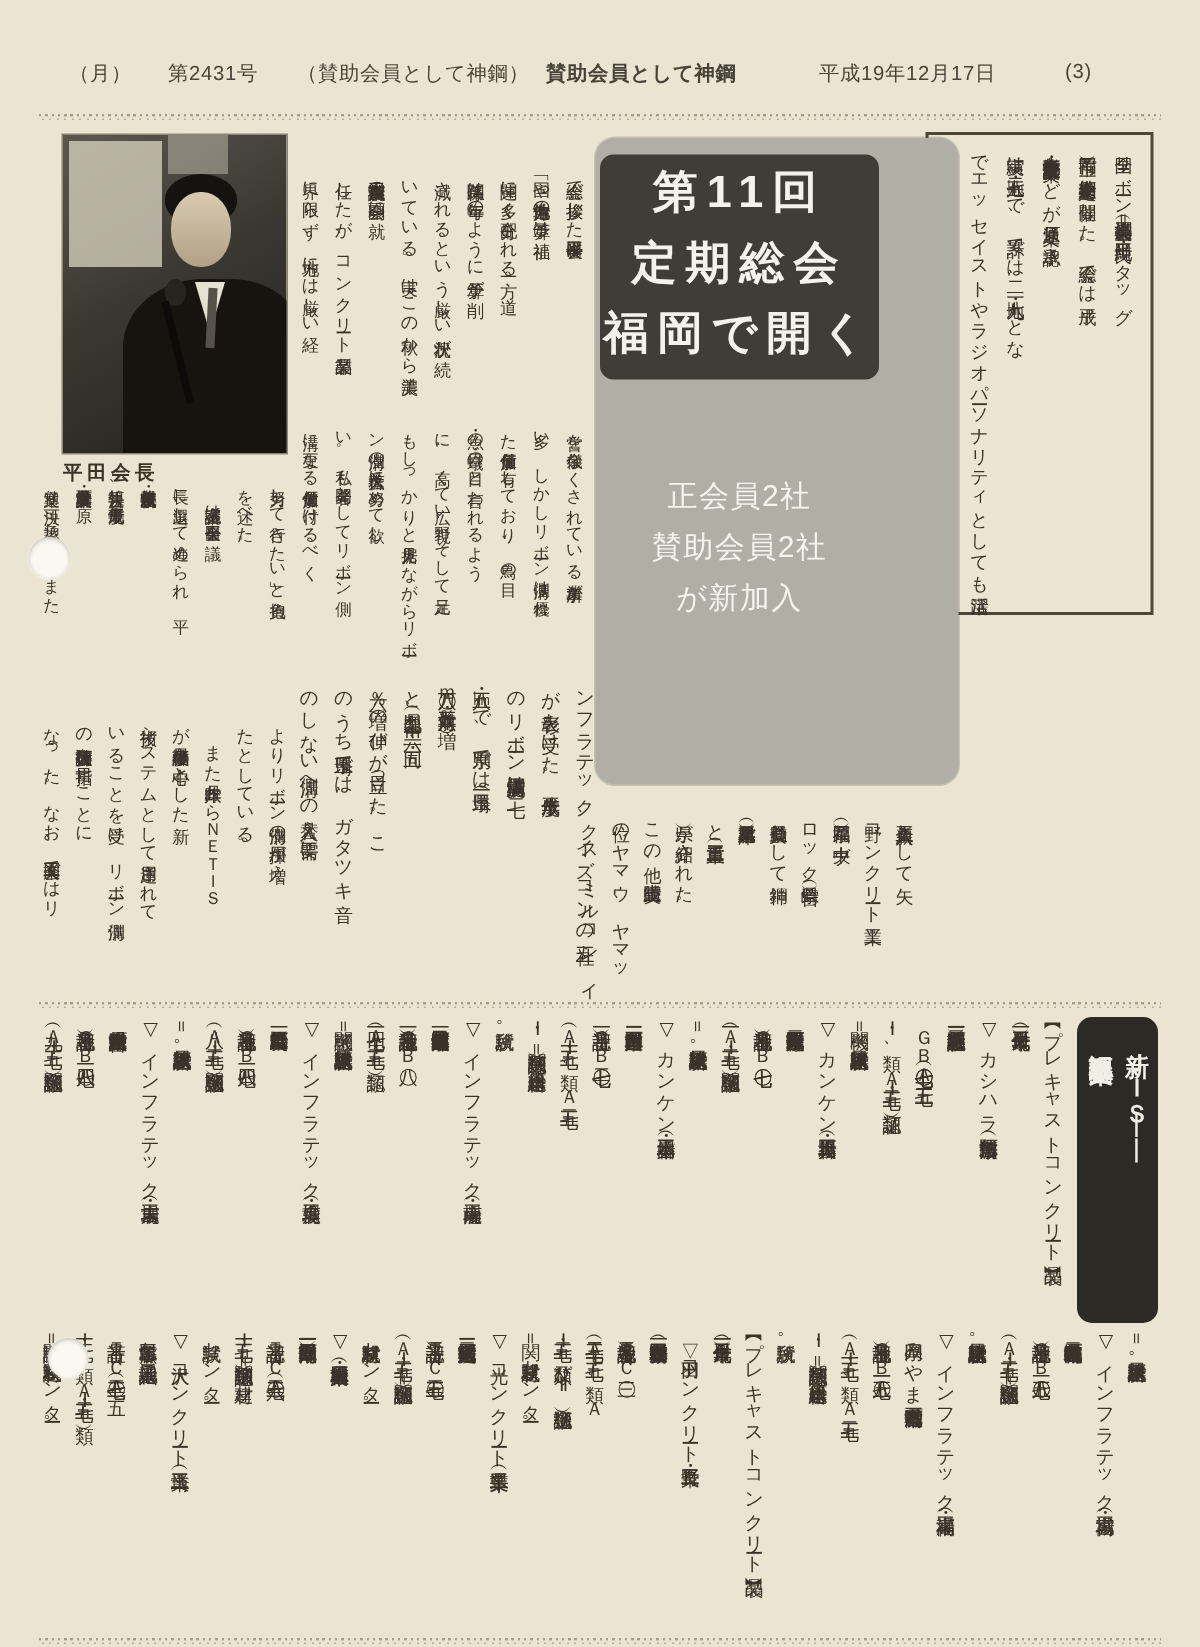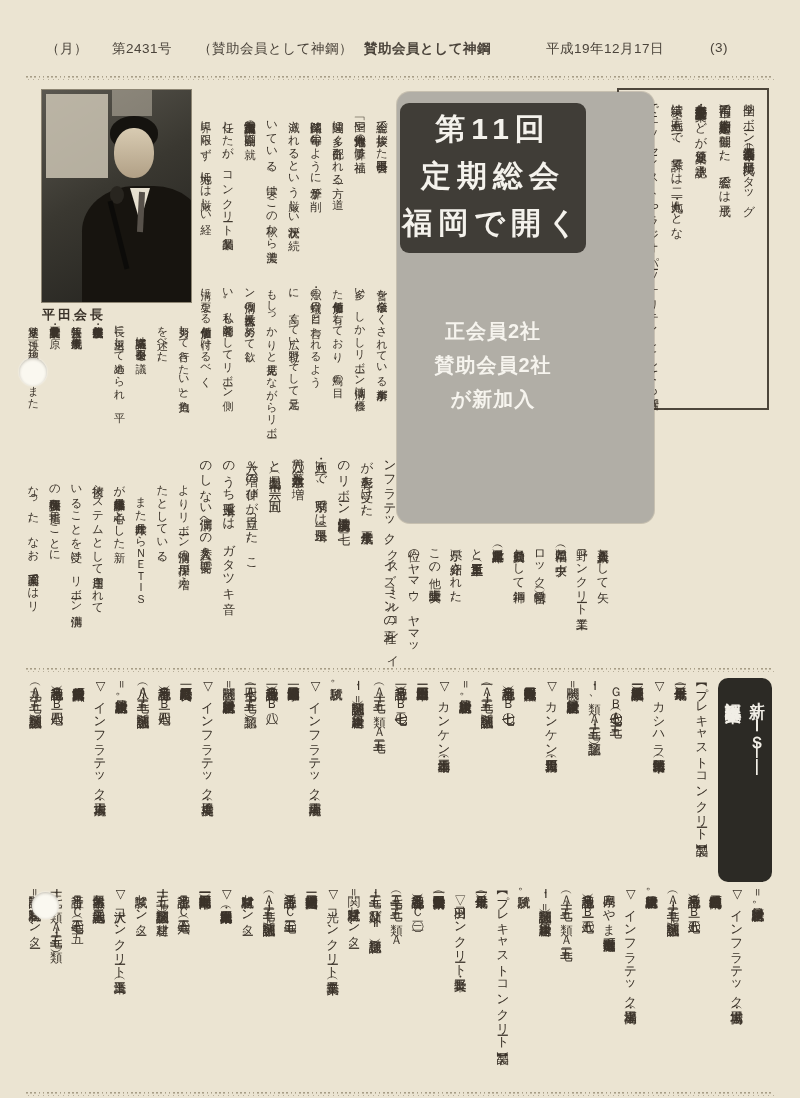--- a/index.html
+++ b/index.html
@@ -20,28 +20,28 @@
             border:2px solid #4d463b;box-sizing:border-box;background:rgba(255,255,255,.06);}
   .lead-text{inset:5px 6px;font-size:12px;line-height:24px;letter-spacing:.3px;}
   .b1{left:195px;top:113px;width:198px;height:168px;font-size:11.5px;line-height:22px;}
   .b2{left:195px;top:281px;width:198px;height:172px;font-size:11px;line-height:22px;}
   .b2b{left:22px;top:318px;width:172px;height:152px;font-size:11px;line-height:21.5px;}
   .b3a{left:382px;top:541px;width:231px;height:122px;font-size:12px;line-height:21px;}
   .b3b{left:194px;top:452px;width:207px;height:208px;font-size:12.5px;line-height:23px;}
   .b3c{left:22px;top:477px;width:172px;height:174px;font-size:11.5px;line-height:21.5px;}
   
   .hbox{position:absolute;left:397px;top:92px;width:242px;height:431px;
-        background:#b1aea6;border-radius:13px;box-shadow:0 0 0 1px rgba(90,85,75,.25);padding-left:15px;}
+        background:#b1aea6;border-radius:13px;box-shadow:0 0 0 1px rgba(90,85,75,.25);}
   .hbox-dark{position:absolute;left:3px;top:11px;width:186px;height:150px;
              background:#403d37;border-radius:9px;}
   .hbox-title{position:absolute;inset:2px 0 0 0;text-align:center;color:#f4f2ec;
               font-family:"Liberation Sans",sans-serif;font-weight:bold;
               font-size:30px;line-height:47px;letter-spacing:6px;white-space:pre-line;}
   .hbox-sub{position:absolute;left:0;top:222px;width:192px;text-align:center;color:#f6f4ee;
-            font-family:"Liberation Sans",sans-serif;font-weight:bold;
+            font-family:"Liberation Sans",sans-serif;font-weight:normal;
             font-size:20px;line-height:34px;letter-spacing:1px;white-space:pre-line;}
   .hbox-org{position:absolute;left:0;top:360px;width:100%;text-align:center;color:#f6f4ee;
             font-family:"Liberation Sans",sans-serif;font-weight:bold;
             font-size:18.5px;letter-spacing:.5px;}
   
   .photo{position:absolute;left:42px;top:90px;width:149px;height:212px;overflow:hidden;
          background:linear-gradient(150deg,#5b5850 0%,#3a3831 45%,#22211d 100%);
          box-shadow:0 0 0 1px #8d8573;}
   .ph-panel{position:absolute;left:4px;top:4px;width:62px;height:84px;background:#d3ccba;opacity:.8;}
   .ph-panel2{position:absolute;left:70px;top:0;width:40px;height:26px;background:#c5bead;opacity:.5;}

